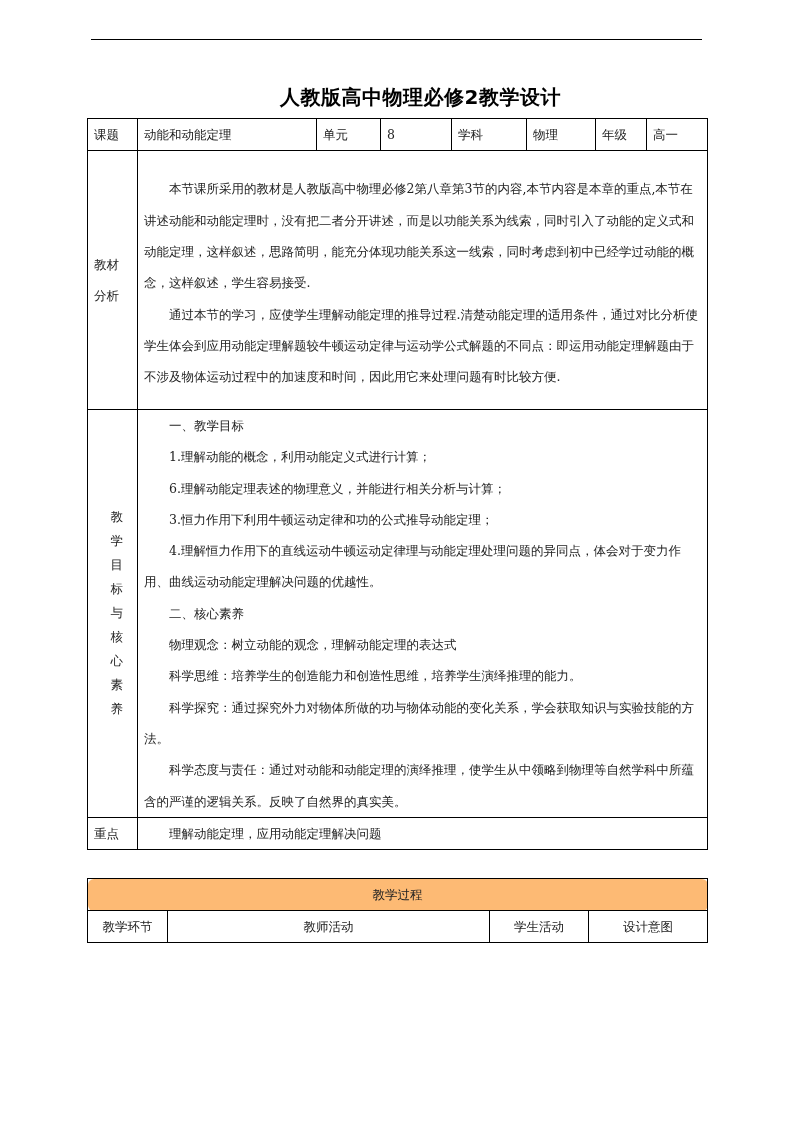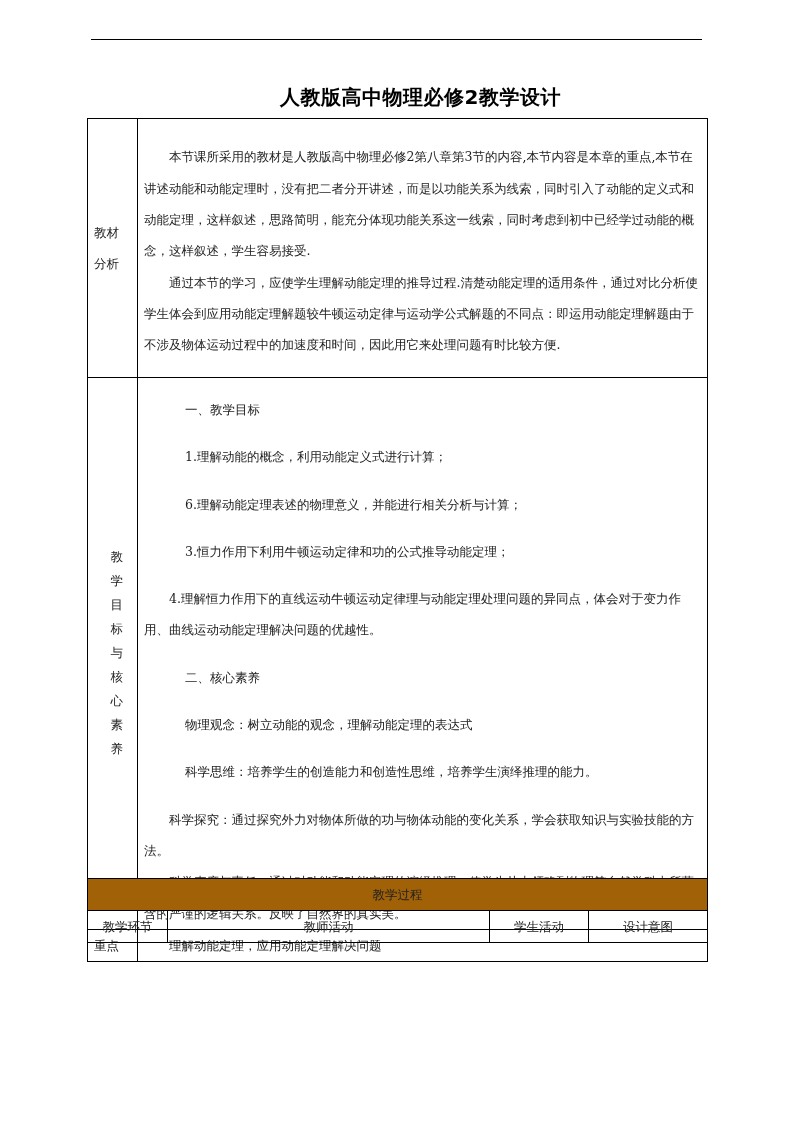--- a/index.html
+++ b/index.html
@@ -6,25 +6,25 @@
   body { width:793px; height:1122px; position:relative; overflow:hidden;
          font-family:"DejaVu Serif","Liberation Serif",serif; color:#222; }
   .top-rule { position:absolute; left:91px; top:39px; width:611px; height:0; border-top:1px solid #000; }
   .doc-title { position:absolute; left:0; top:84px; width:793px; text-align:center;
                font-family:"DejaVu Sans","Liberation Sans",sans-serif; font-weight:bold;
                font-size:20px; letter-spacing:0.5px; color:#000;padding-left:24px; }
   table { position:absolute; left:87px; border-collapse:collapse; table-layout:fixed; }
   td { border:1px solid #000; font-size:12.5px; padding:0 6px; vertical-align:middle; line-height:31px; }
   #info-table { top:118px; width:620px; }
   .p { text-indent:2em; margin:0; line-height:31.3px; }
-  .pl { margin:16px; line-height:31.3px; padding-left:2em; }
+  .pl { margin:0; line-height:31.3px; padding-left:2em; }
   .lbl { text-align:left; }
   .vlabel { letter-spacing:8px; line-height:24px;text-align:right; }
   #proc-table { top:878px; width:620px; }
-  .gray { background:#a16207; text-align:center; }
+  .gray { background:#fdba74; text-align:center;border-radius:6px; }
   .ctr { text-align:center; }
   .topalign { vertical-align:top; }
   .botalign { vertical-align:bottom; }
 </style>
 </head>
 <body>
 
 <div class="top-rule"></div>
 <div class="doc-title">人教版高中物理必修2教学设计</div>
 
@@ -33,20 +33,30 @@
     <col style="width:50px">
       <col style="width:179px">
       <col style="width:64px">
       <col style="width:71px">
     <col style="width:75px">
       <col style="width:69px">
       <col style="width:51px">
       <col style="width:61px">
   </colgroup>
   <tbody>
+      <tr style="height:30px">
+    <td>课题</td>
+    <td>动能和动能定理</td>
+    <td>单元</td>
+    <td>8</td>
+    <td>学科</td>
+    <td>物理</td>
+    <td>年级</td>
+    <td>高一</td>
+  </tr>
   <tr style="height:259px">
     <td class="lbl">
       <div>教材</div>
       <div>分析</div>
     </td>
     <td colspan="7" style="padding-top:6px;">
       <p class="p">本节课所采用的教材是人教版高中物理必修2第八章第3节的内容,本节内容是本章的重点,本节在讲述动能和动能定理时，没有把二者分开讲述，而是以功能关系为线索，同时引入了动能的定义式和动能定理，这样叙述，思路简明，能充分体现功能关系这一线索，同时考虑到初中已经学过动能的概念，这样叙述，学生容易接受.</p>
       <p class="p">通过本节的学习，应使学生理解动能定理的推导过程.清楚动能定理的适用条件，通过对比分析使学生体会到应用动能定理解题较牛顿运动定律与运动学公式解题的不同点：即运用动能定理解题由于不涉及物体运动过程中的加速度和时间，因此用它来处理问题有时比较方便.</p>
     </td>
   </tr>

